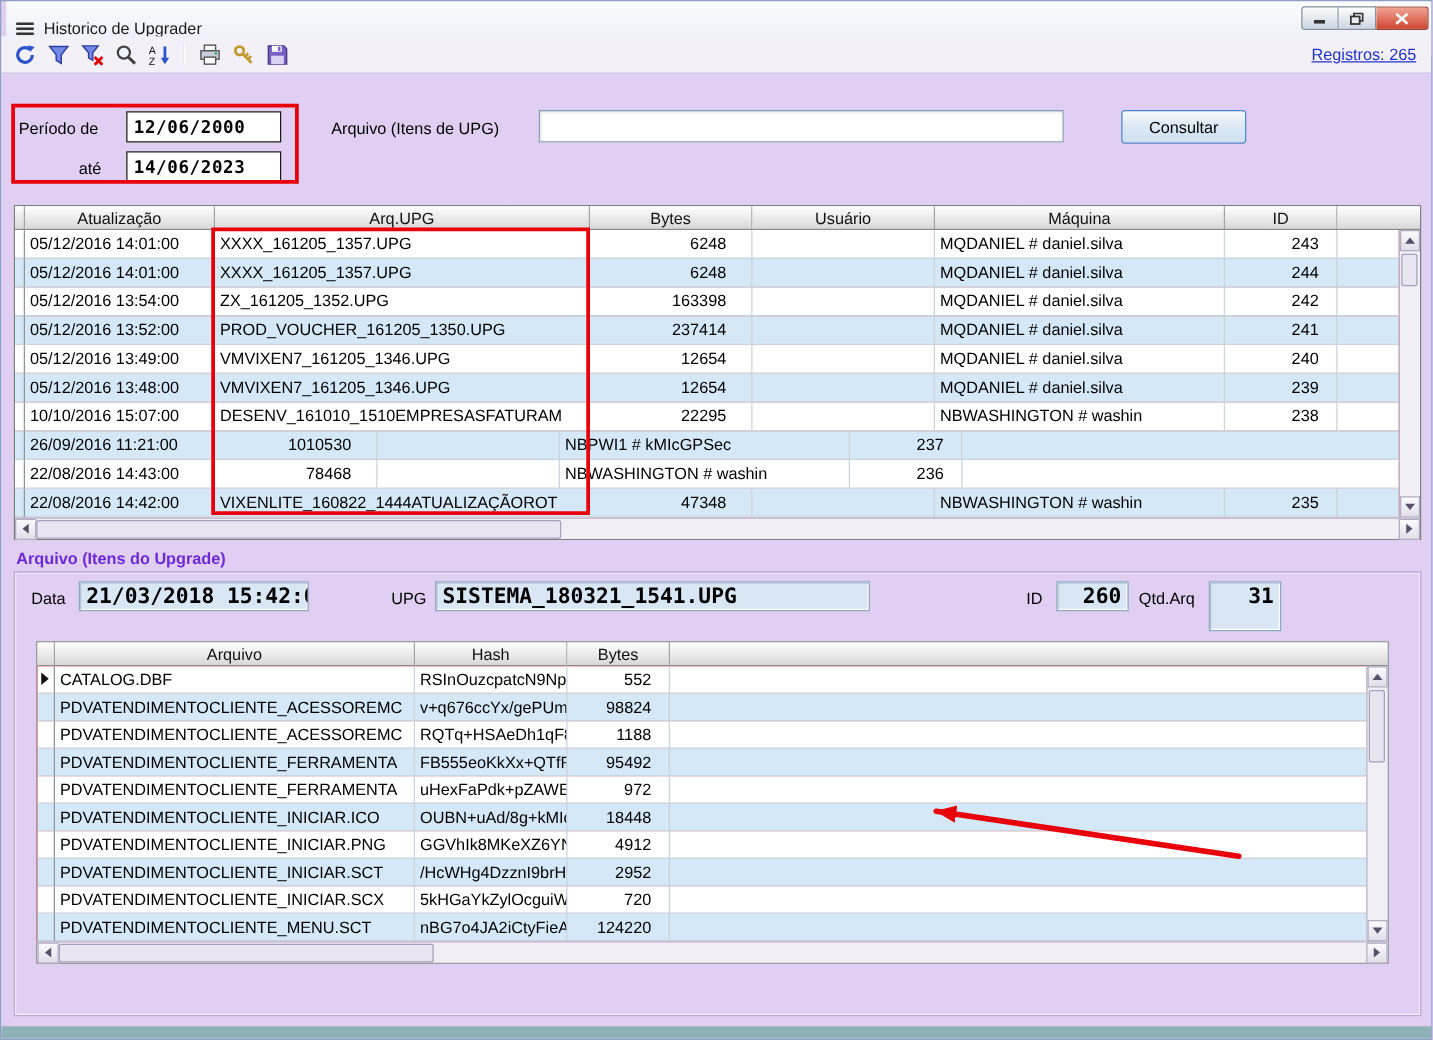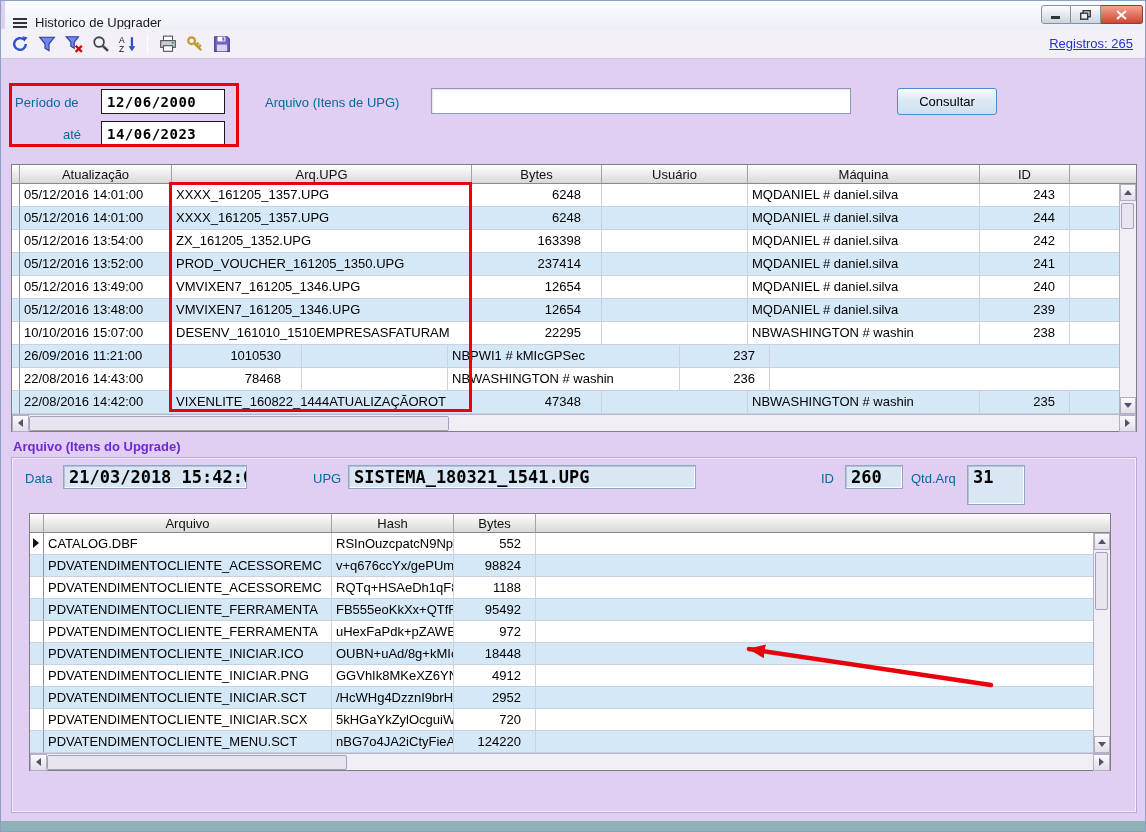--- a/index.html
+++ b/index.html
@@ -19,21 +19,21 @@
   .wbtn.close{width:42px;border-left:none;border-radius:0 3px 3px 0;background:linear-gradient(#F2A493,#CE4631);border-color:#973C2C;}
 
   
   .toolbar{position:absolute;left:0;top:28px;width:100%;height:30px;background:#F3F0F8;border-bottom:1px solid #CFC6E2;display:flex;align-items:center;padding:0 5px;}
   .tbtn{width:25px;height:25px;display:flex;align-items:center;justify-content:center;margin:0 1px;border:1px solid transparent;border-radius:2px;cursor:pointer;}
   .tsep{width:1px;height:20px;background:#B9B0CB;border-right:1px solid #FFF;margin:0 6px;}
   .registros{position:absolute;right:12px;top:7px;font-size:13px;color:#2233CC;text-decoration:underline;cursor:pointer;}
 
   
   .client{position:absolute;left:0;top:58px;width:100%;height:764px;background:#E0CFF2;}
-  .lbl{position:absolute;font-size:13px;color:#0369a1;white-space:nowrap;}
+  .lbl{position:absolute;font-size:13px;color:#000000;white-space:nowrap;}
   .mono-input{position:absolute;background:#FFF;border:1px solid #1A1A1A;font-family:"DejaVu Sans Mono",monospace;font-weight:bold;font-size:14px;padding:0 5px;color:#000;letter-spacing:.5px;}
   .text-input{position:absolute;background:#FFF;border:1px solid #8A9CB8;box-shadow:inset 1px 1px 2px rgba(0,0,0,.12);font-size:13px;padding:0 6px;font-family:"Liberation Sans",sans-serif;}
   .btn{position:absolute;font-size:13px;color:#000;background:linear-gradient(#F7FAFC,#DDE9F5 45%,#CFE0F0);border:1px solid #4E8CC8;border-radius:3px;cursor:pointer;font-family:"Liberation Sans",sans-serif;}
   #f-periodo{left:100px;top:88px;width:124px;height:25px;}
   #f-ate{left:100px;top:120px;width:124px;height:25px;}
   #lbl-periodo{left:14px;top:94px;}
   #lbl-ate{left:62px;top:126px;}
   #lbl-arquivo{left:264px;top:94px;}
   #f-arquivo{left:430px;top:87px;width:420px;height:26px;}
   #btn-consultar{left:896px;top:87px;width:100px;height:27px;}
@@ -75,21 +75,21 @@
   .tri{width:0;height:0;}
   .tri.up{border-left:4px solid transparent;border-right:4px solid transparent;border-bottom:5px solid #57506B;}
   .tri.down{border-left:4px solid transparent;border-right:4px solid transparent;border-top:5px solid #57506B;}
   .tri.left{border-top:4px solid transparent;border-bottom:4px solid transparent;border-right:5px solid #57506B;}
   .tri.right{border-top:4px solid transparent;border-bottom:4px solid transparent;border-left:5px solid #57506B;}
 
   
   .section-lbl{position:absolute;left:12px;top:438px;font-size:13px;font-weight:bold;color:#6d28d9;}
   .detailbox{position:absolute;left:10px;top:456px;width:1126px;height:356px;border:1px solid #BBA8DA;box-shadow:inset 0 0 0 1px rgba(255,255,255,.6);}
   .dfield{position:absolute;background:#D9E6F4;border:1px solid #93A7C2;box-shadow:inset 1px 1px 0 rgba(70,90,120,.25), inset -1px -1px 0 rgba(255,255,255,.9);font-family:"DejaVu Sans Mono",monospace;font-weight:bold;font-size:17px;line-height:22px;padding:0 5px;white-space:nowrap;overflow:hidden;color:#000;}
-  .dfield.right{}
+  .dfield.right{text-align:right;}
   #lbl-data{left:24px;top:470px;}
   #f-data{left:62px;top:464px;width:184px;height:24px;}
   #lbl-upg{left:312px;top:470px;}
   #f-upg{left:347px;top:464px;width:348px;height:24px;}
   #lbl-id{left:820px;top:470px;}
   #f-id{left:844px;top:464px;width:58px;height:24px;}
   #lbl-qtd{left:910px;top:470px;}
   #f-qtd{left:966px;top:464px;width:58px;height:40px;}
 
   

